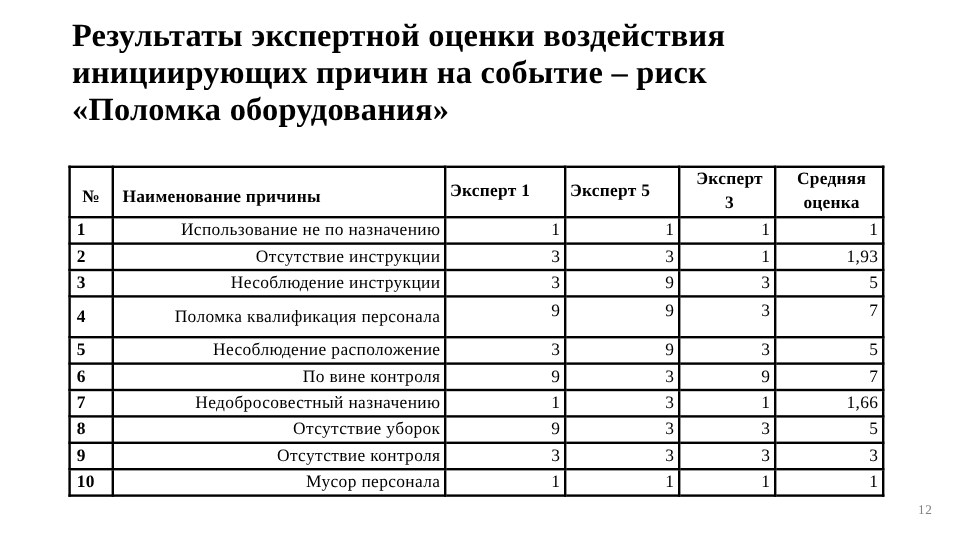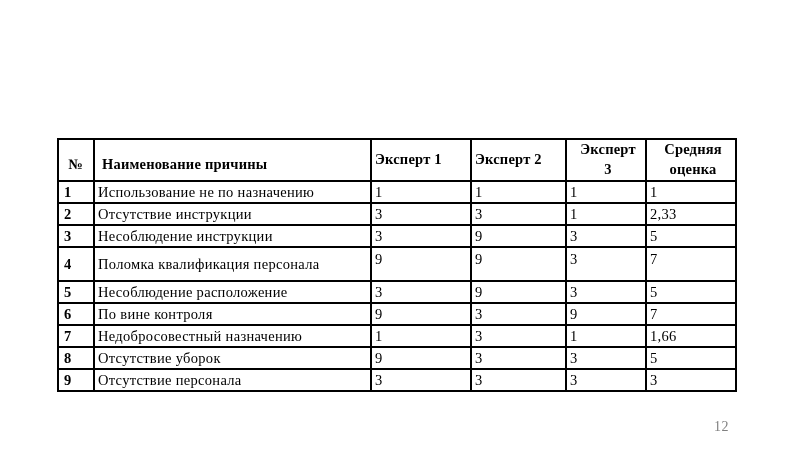--- a/index.html
+++ b/index.html
@@ -65,63 +65,66 @@
   th.h-e3,
   th.h-avg    { vertical-align: middle; text-align: center; padding-left: 7px; }
   .results-table tbody tr {
     height: 22px;
   }
   .results-table tbody tr:nth-child(4) {
     height: 34px;
   }
   .results-table tbody td {
     vertical-align: middle;
-    text-align: left;
+    text-align: right;
     letter-spacing: 0.3px;
   }
   .results-table tbody td:first-child {
     font-weight: 700;
     text-align: left;
     padding-left: 5px;
   }
   .results-table tbody tr:nth-child(4) td:nth-child(n+3) {
     vertical-align: top;
     padding-top: 3px;
   }
   .page-number {
     position: absolute;
-    left: 714px;
+    left: 765px;
     top: 419px;
     font-family: "Liberation Serif", serif;
-    font-size: 14px;
+    font-size: 11px;
     letter-spacing: 0.5px;
     color: #808080;
   }
 </style>
 </head>
 <body>
 
 <div class="slide">
 
+  <div class="slide-title">Результаты экспертной оценки воздействия
+инициирующих причин на событие – риск
+«Поломка оборудования»</div>
 
   <table class="results-table">
     <colgroup>
       <col style="width:36px">
       <col style="width:277px">
       <col style="width:100px">
       <col style="width:95px">
       <col style="width:80px">
       <col style="width:90px">
     </colgroup>
     <thead>
       <tr>
         <th class="h-num">№</th>
         <th class="h-cause">Наименование причины</th>
         <th class="h-e1">Эксперт 1</th>
-        <th class="h-e2">Эксперт 2</th>
+        <th class="h-e2">Эксперт 5</th>
         <th class="h-e3">Эксперт
 3</th>
         <th class="h-avg">Средняя
 оценка</th>
       </tr>
     </thead>
     <tbody>
         <tr>
           <td>1</td>
           <td>Использование не по назначению</td>
@@ -129,21 +132,21 @@
           <td>1</td>
           <td>1</td>
           <td>1</td>
         </tr>
         <tr>
           <td>2</td>
           <td>Отсутствие инструкции</td>
           <td>3</td>
           <td>3</td>
           <td>1</td>
-          <td>2,33</td>
+          <td>1,93</td>
         </tr>
         <tr>
           <td>3</td>
           <td>Несоблюдение инструкции</td>
           <td>3</td>
           <td>9</td>
           <td>3</td>
           <td>5</td>
         </tr>
         <tr>
@@ -181,24 +184,32 @@
         <tr>
           <td>8</td>
           <td>Отсутствие уборок</td>
           <td>9</td>
           <td>3</td>
           <td>3</td>
           <td>5</td>
         </tr>
         <tr>
           <td>9</td>
-          <td>Отсутствие персонала</td>
-          <td>3</td>
-          <td>3</td>
-          <td>3</td>
-          <td>3</td>
+          <td>Отсутствие контроля</td>
+          <td>3</td>
+          <td>3</td>
+          <td>3</td>
+          <td>3</td>
+        </tr>
+        <tr>
+          <td>10</td>
+          <td>Мусор персонала</td>
+          <td>1</td>
+          <td>1</td>
+          <td>1</td>
+          <td>1</td>
         </tr>
       </tbody>
   </table>
 
   <div class="page-number">12</div>
 
 </div>
 
 </body></html>

